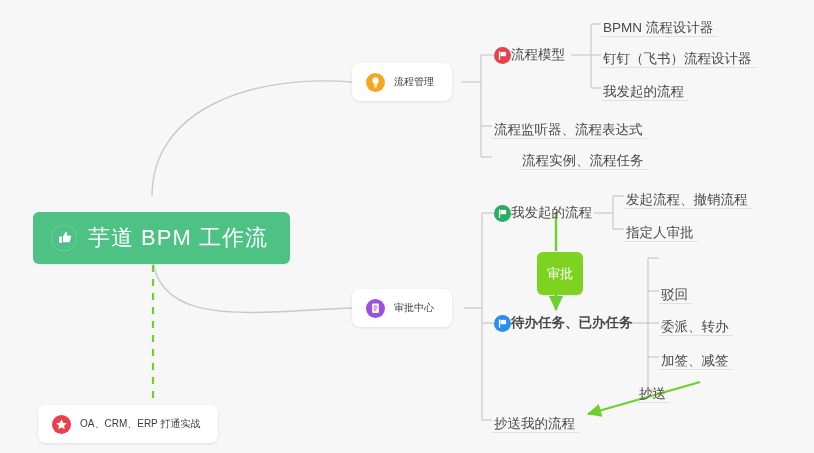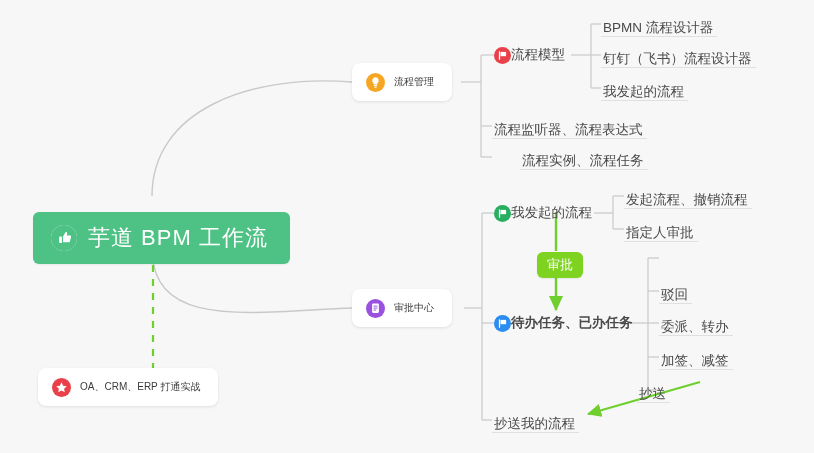--- a/index.html
+++ b/index.html
@@ -113,21 +113,21 @@
     width: 19px;
     height: 19px;
   }
 
   
   .tag-node {
     background: #7ed321;
     color: #ffffff;
     border-radius: 6px;
     font-size: 13px;
-    height: 26px;
+    height: 43px;
     padding: 0 10px;
     justify-content: center;
     box-shadow: 0 1px 2px rgba(0,0,0,0.07);
   }
 </style>
 </head>
 <body>
 
 <div id="canvas">
 
@@ -291,21 +291,21 @@
     <span class="leaf-text">委派、转办</span>
   </div>
   <div class="node leaf-node" style="left:637px; top:377px;">
     <span class="leaf-text">抄送</span>
   </div>
 
   <div class="node leaf-node" style="left:492px; top:407px;">
     <span class="leaf-text">抄送我的流程</span>
   </div>
 
-  <div class="node card-node" style="left:38px; top:368px;">
+  <div class="node card-node" style="left:38px; top:405px;">
     <span class="ricon ricon-md">
       <svg width="19" height="19" viewBox="0 0 19 19">
         <circle cx="9.5" cy="9.5" r="9.5" fill="#e8414a"></circle>
         <path d="M9.5 4.3l1.6 3.35 3.65.5-2.65 2.55.64 3.65-3.24-1.73-3.24 1.73.64-3.65L4.25 8.15l3.65-.5z" fill="#ffffff"></path>
       </svg>
     </span>
     <span class="card-label">OA、CRM、ERP 打通实战</span>
   </div>
 
 </div>

